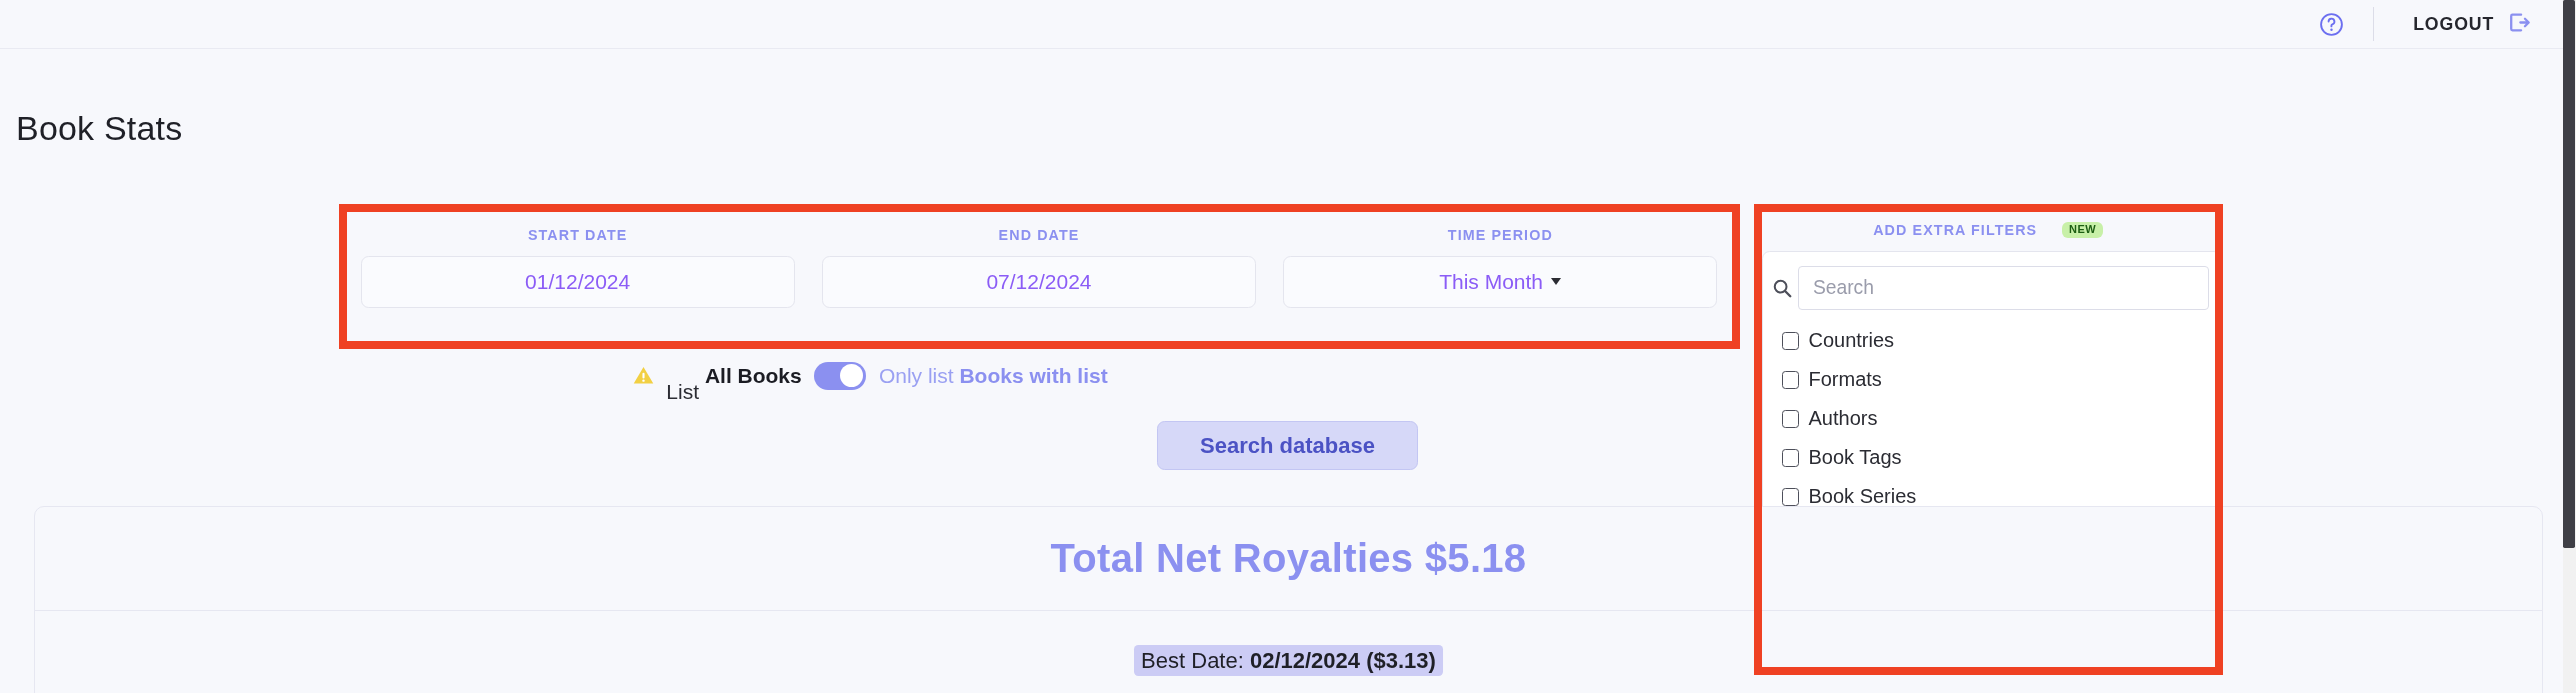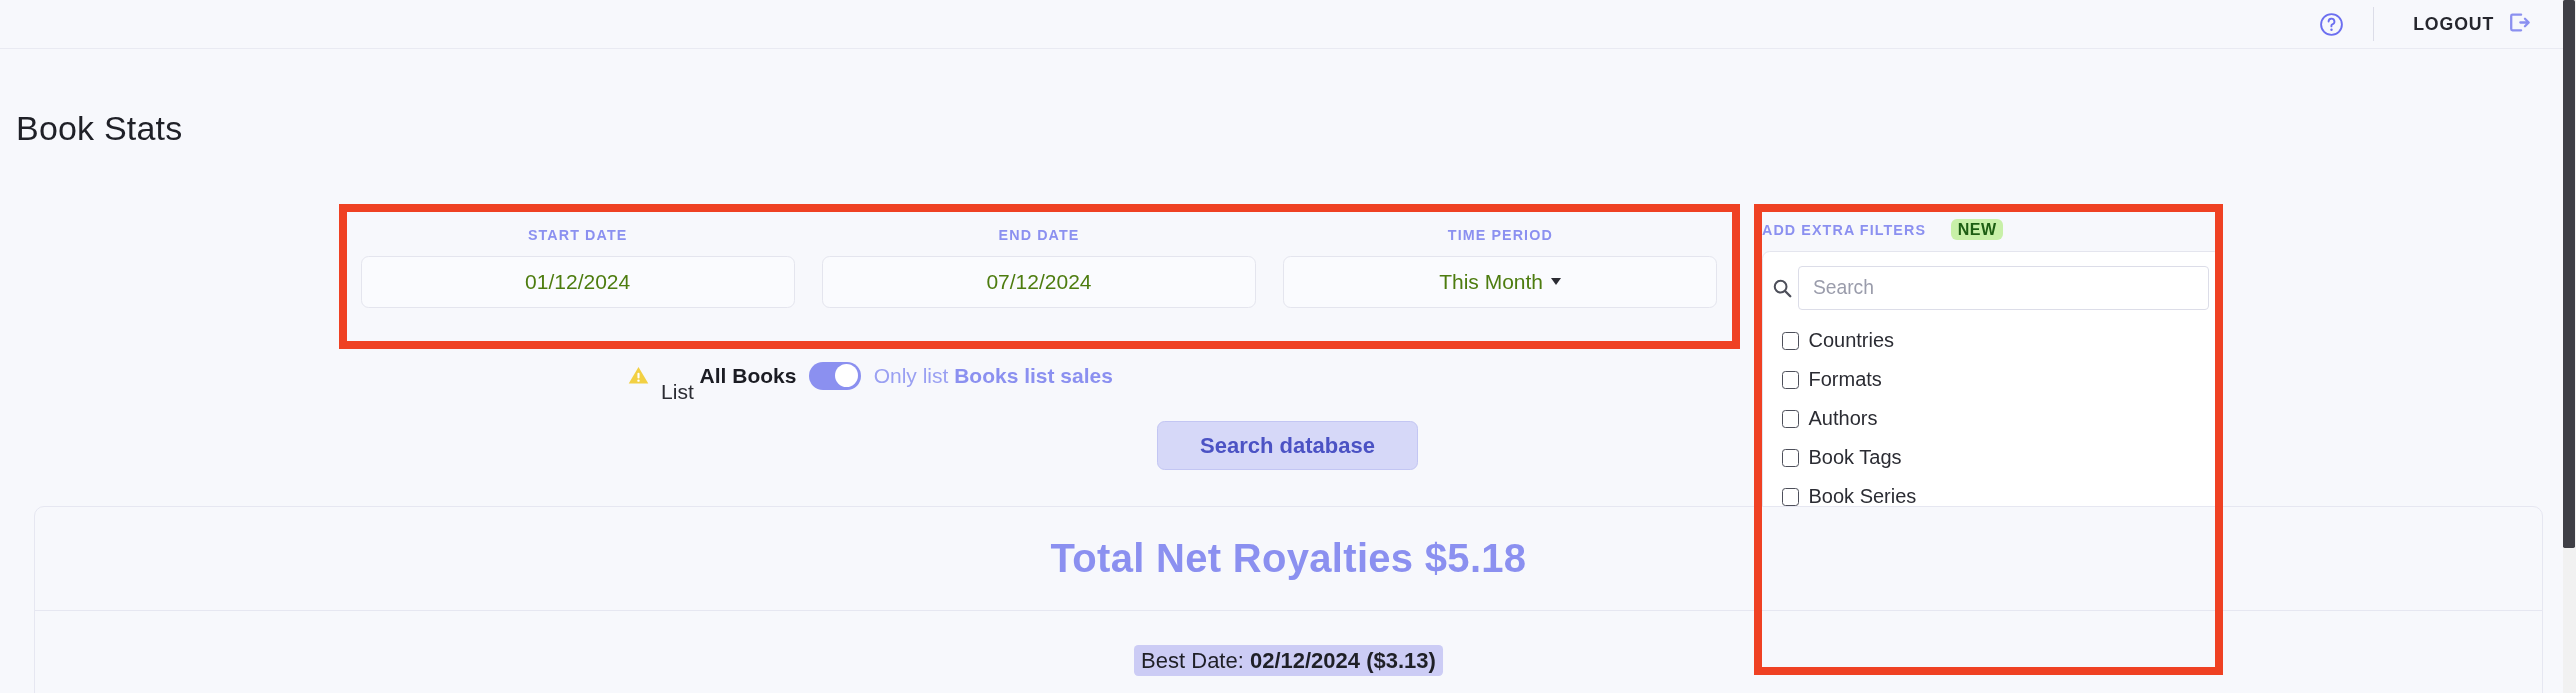--- a/index.html
+++ b/index.html
@@ -97,21 +97,21 @@
   .date-input {
     width: 434px;
     height: 52px;
     border: 0.8px solid #e4e5ee;
     border-radius: 7.6px;
     background: #fafbfe;
     display: flex;
     align-items: center;
     justify-content: center;
     font-size: 21px;
-    color: #4d7c0f;
+    color: #8b5cf6;
     cursor: pointer;
   }
   .date-input.select { gap: 8.4px; }
   .caret {
     width: 0; height: 0;
     border-left: 5.9px solid transparent;
     border-right: 5.9px solid transparent;
     border-top: 7.6px solid #2b2c33;
     display: inline-block;
   }
@@ -171,32 +171,33 @@
 
   
   .filters-head {
     position: absolute;
     left: 1762px;
     top: 212px;
     width: 452px;
     height: 35px;
     display: flex;
     align-items: center;
+    justify-content: center;
     gap: 25px;
   }
   .filters-title {
     font-size: 14.3px;
     font-weight: 700;
     letter-spacing: 1.1px;
     color: #8b90f0;
   }
   .new-badge {
     background: #c8f0a8;
     color: #1d5e13;
-    font-size: 16px;
+    font-size: 11px;
     font-weight: 700;
     letter-spacing: 0.5px;
     padding: 2.5px 6.7px;
     border-radius: 5.9px;
     line-height: 1;
   }
   .filters-panel {
     position: absolute;
     left: 1762px;
     top: 251px;
@@ -356,21 +357,21 @@
     </svg>
   </span>
   <span class="t-plain">List</span>
   <span>&nbsp;</span>
   <span class="t-bold">All Books</span>
   <span class="toggle">
     <span class="knob"></span>
   </span>
   <span class="t-mutedplain">Only list</span>
   <span>&nbsp;</span>
-  <span class="t-mutedbold">Books list sales</span>
+  <span class="t-mutedbold">Books with list</span>
 </div>
 
 <div class="search-db-btn">Search database</div>
 
 <div class="filters-head">
   <span class="filters-title">ADD EXTRA FILTERS</span>
   <span class="new-badge">NEW</span>
 </div>
 
 <div class="filters-panel">

